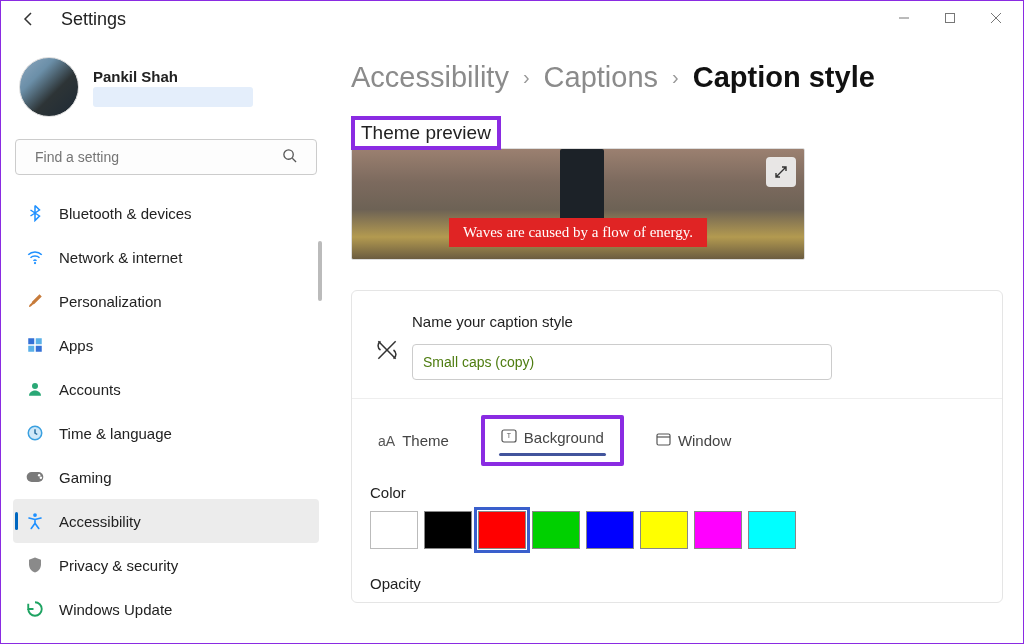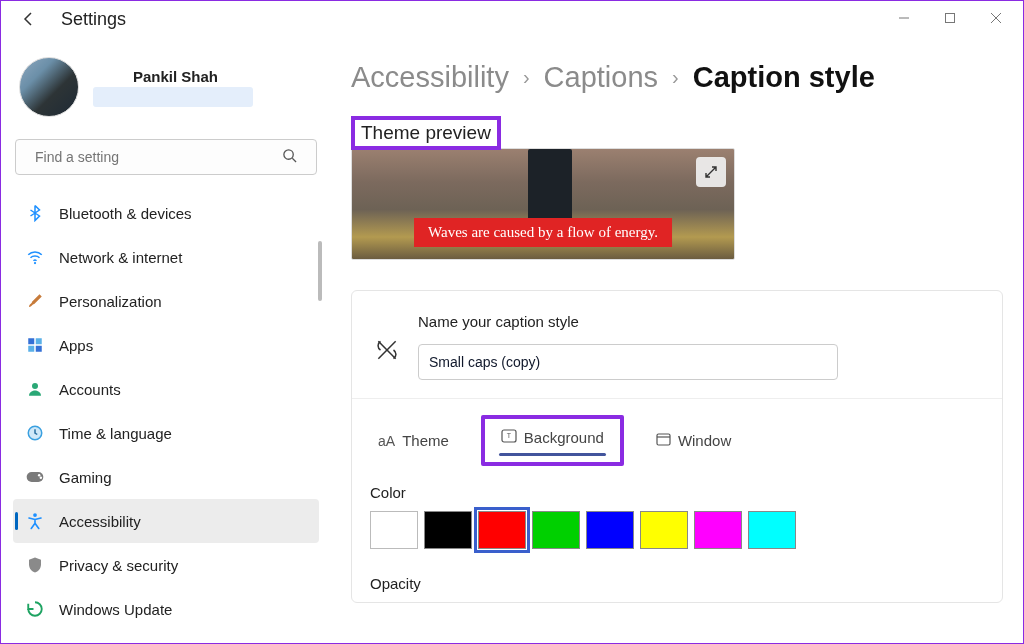--- a/index.html
+++ b/index.html
@@ -6,46 +6,46 @@
   body { background: #fff; width: 1024px; height: 644px; overflow: hidden; border: 1px solid #8a2be2; position: relative; }
   .titlebar { height: 36px; display: flex; align-items: center; padding: 0 8px; }
   .titlebar .back { width: 24px; height: 24px; display: flex; align-items: center; justify-content: center; cursor: pointer; color: #333; margin-left: 8px; margin-right: 20px; }
   .titlebar .title { font-size: 18px; color: #222; }
   .win-controls { position: absolute; top: 2px; right: 4px; display: flex; }
   .win-controls div { width: 46px; height: 30px; display: flex; align-items: center; justify-content: center; color: #888; cursor: pointer; }
   .main { display: flex; height: calc(100% - 36px); }
   .sidebar { width: 330px; padding: 8px 10px 0 10px; }
   .profile { display: flex; align-items: center; gap: 14px; padding: 12px 8px 18px 8px; }
   .avatar { width: 60px; height: 60px; border-radius: 50%; background: linear-gradient(135deg, #8fa9c0 0%, #6b8fa8 30%, #2d3436 60%, #1e2a36 100%); border: 1px solid #ddd; flex-shrink: 0; }
-  .profile .name { font-weight: 600; font-size: 15px; color: #222; margin-left: 40px; }
+  .profile .name { font-weight: 600; font-size: 15px; color: #222; }
   .email-blur { margin-top: 2px; width: 160px; height: 20px; background: #e4eefb; border-radius: 3px; }
   .search { margin: 4px 4px 16px 4px; border: 1px solid #ccc; border-radius: 4px; height: 36px; display: flex; align-items: center; padding: 0 19px; background: #fdfdfd; }
   .search input { border: none; outline: none; flex: 1; font-size: 14px; color: #555; background: transparent; }
   .search .sicon { color: #555; }
   .nav { padding: 0 2px; position: relative; }
   .nav .scroll-ind { position: absolute; right: -1px; top: 50px; width: 4px; height: 60px; background: #bbb; border-radius: 2px; }
   .nav-item { display: flex; align-items: center; gap: 14px; height: 44px; padding: 0 12px; font-size: 15px; color: #222; border-radius: 4px; cursor: pointer; position: relative; }
   .nav-item.active { background: #ececec; }
   .nav-item.active::before { content: ""; position: absolute; left: 2px; top: 13px; bottom: 13px; width: 3px; background: #0067c0; border-radius: 2px; }
   .nav-item .ico { width: 20px; height: 20px; display: flex; align-items: center; justify-content: center; font-size: 17px; }
   .content { flex: 1; padding: 24px 20px 0 20px; overflow: hidden; }
   .breadcrumb { display: flex; align-items: center; gap: 14px; font-size: 29px; color: #8b8b8b; margin-bottom: 22px; }
   .breadcrumb .sep { font-size: 20px; color: #999; }
   .breadcrumb .current { color: #111; font-weight: 600; }
   .theme-label-box { display: inline-block; border: 4px solid #8a2be2; background: #fff; padding: 2px 6px; font-size: 19px; color: #222; margin-bottom: -2px; position: relative; z-index: 2; }
-  .preview { width: 384px; height: 112px; background: linear-gradient(180deg, #9b8070 0%, #7c6a5e 30%, #6d6255 55%, #b39a50 80%, #6b5c40 100%); position: relative; border: 1px solid #ddd; border-radius: 2px; }
+  .preview { width: 454px; height: 112px; background: linear-gradient(180deg, #9b8070 0%, #7c6a5e 30%, #6d6255 55%, #b39a50 80%, #6b5c40 100%); position: relative; border: 1px solid #ddd; border-radius: 2px; }
   .preview .legs { position: absolute; left: 46%; top: 0; width: 44px; height: 88px; background: #1c2228; border-radius: 2px 2px 6px 6px; }
   .preview .expand { position: absolute; top: 8px; right: 8px; width: 30px; height: 30px; background: rgba(240,240,240,0.92); border-radius: 4px; display:flex; align-items:center; justify-content:center; cursor:pointer; color:#333; font-size: 15px; }
   .caption-box { position: absolute; bottom: 12px; left: 50%; transform: translateX(-50%); background: #e02424; color: #fff; padding: 6px 14px; font-size: 15px; font-family: "Comic Sans MS", cursive; white-space: nowrap; }
   .card { margin-top: 30px; border: 1px solid #e5e5e5; border-radius: 6px; padding: 0; }
-  .card-top { display: flex; gap: 18px; padding: 22px 22px 18px 22px; }
+  .card-top { display: flex; gap: 12px; padding: 22px 22px 18px 22px; }
   .style-icon { color: #333; margin-top: 24px; }
   .name-block { flex: 1; }
   .name-block .lbl { font-size: 15px; color: #222; margin-bottom: 14px; }
-  .name-input { width: 100%; max-width: 420px; height: 36px; border: 1px solid #ccc; border-radius: 4px; padding: 0 10px; font-size: 14px; color: #0f172a; background: #fff; }
+  .name-input { width: 100%; max-width: 420px; height: 36px; border: 1px solid #ccc; border-radius: 4px; padding: 0 10px; font-size: 14px; color: #4d7c0f; background: #fff; }
   .tabs { display: flex; gap: 24px; border-top: 1px solid #eee; padding: 16px 18px 6px 18px; align-items: center; }
   .tab { display: flex; align-items: center; gap: 7px; font-size: 15px; color: #444; cursor: pointer; padding: 6px 8px; position: relative; }
   .tab .ticon { font-size: 14px; color: #555; }
   .tab.active::after { content:""; position:absolute; left:6px; right:6px; bottom:-4px; height:3px; background:#42549c; border-radius:2px; }
   .tab-box { border: 4px solid #8a2be2; border-radius: 2px; padding: 4px 8px 10px 8px; }
   .section-lbl { padding: 12px 18px 10px 18px; font-size: 15px; color: #222; }
   .colors { display: flex; gap: 6px; padding: 0 18px; }
   .swatch { width: 48px; height: 38px; border: 1px solid #888; cursor: pointer; }
   .swatch.sel { outline: 3px solid #3a5fcc; outline-offset: 1px; }
 </style>

